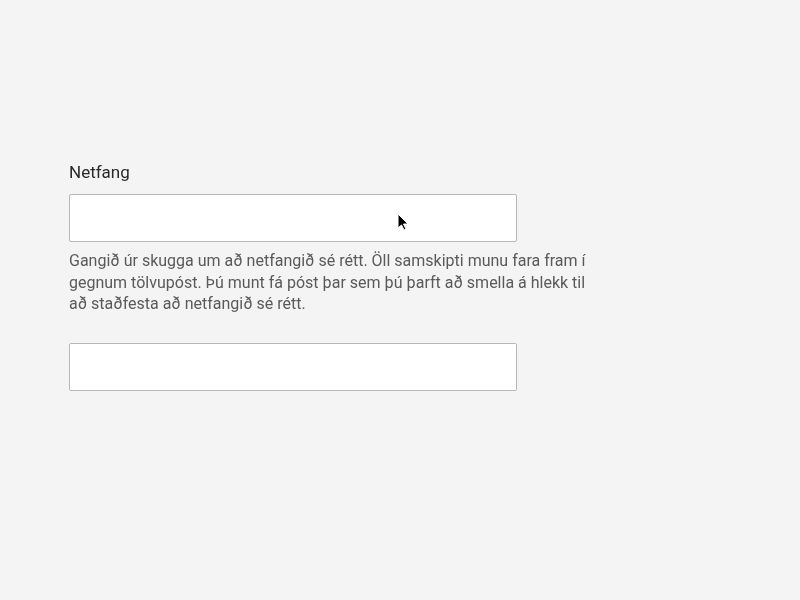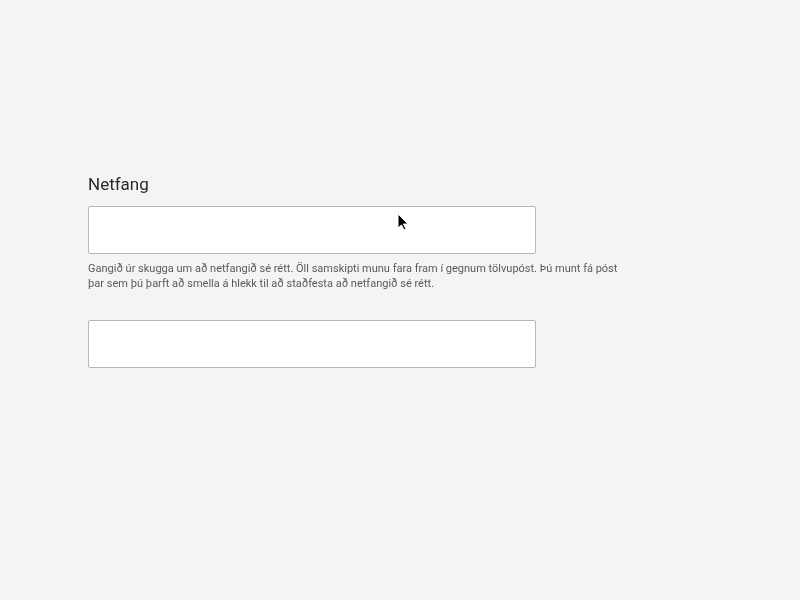--- a/index.html
+++ b/index.html
@@ -9,23 +9,22 @@
     }
     body {
       font-family: -apple-system, BlinkMacSystemFont, "Segoe UI", Roboto, "Helvetica Neue", Arial, sans-serif;
       background: #f4f4f4;
       width: 800px;
       height: 600px;
       overflow: hidden;
       position: relative;
     }
     .form-container {
-      padding: 60px 66px 0 88px;
+      padding: 60px 66px 0 69px;
       padding-top: 162px;
-      margin-top: 12px;
     }
     .form-group {
       margin-bottom: 28px;
     }
     .field-label {
       display: block;
       font-size: 17px;
       font-weight: 400;
       color: #2a2a2a;
       margin-bottom: 12px;
@@ -35,21 +34,21 @@
       height: 48px;
       background: #ffffff;
       border: 1px solid #b8b8b8;
       border-radius: 2px;
       padding: 8px 12px;
       font-size: 16px;
       color: #333;
       outline: none;
     }
     .help-text {
-      font-size: 11px;
+      font-size: 16px;
       line-height: 1.35;
       color: #5a5a5a;
       margin-top: 8px;
       max-width: 530px;
     }
     .cursor {
       position: absolute;
       left: 397px;
       top: 214px;
       width: 14px;

